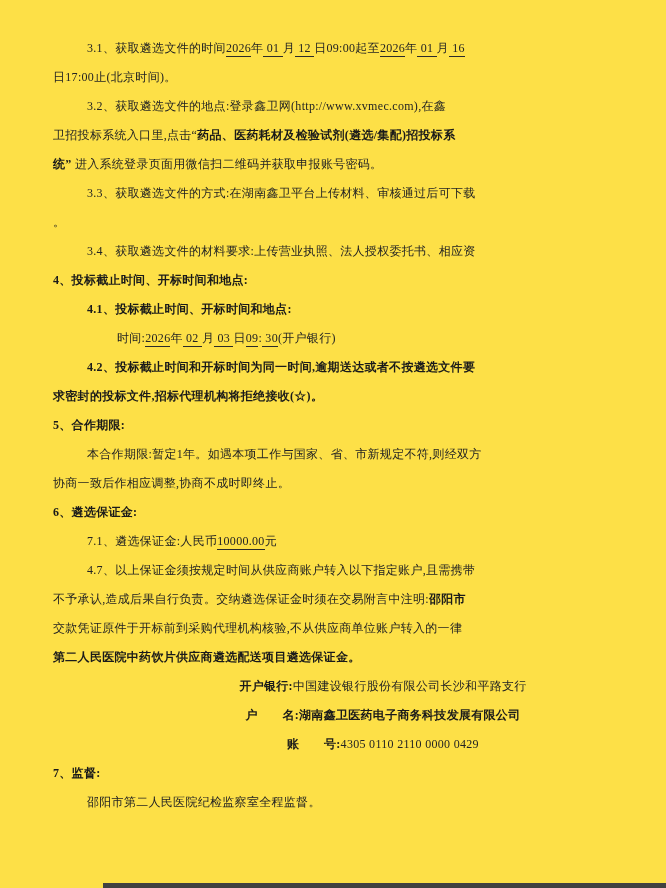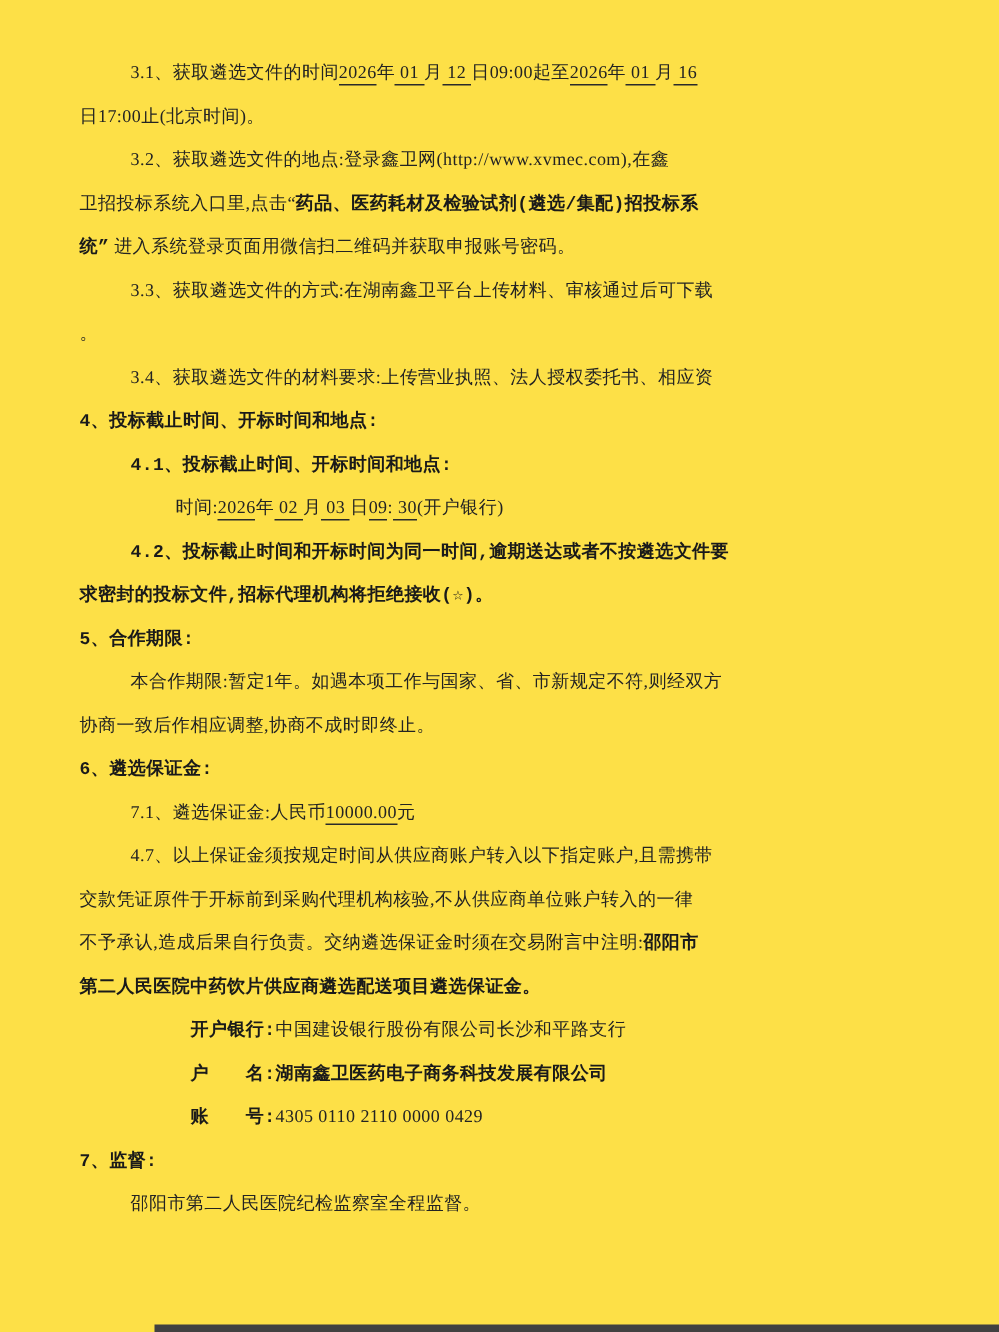--- a/index.html
+++ b/index.html
@@ -27,24 +27,24 @@
   }
   .line {
     height: 29px;
     line-height: 29px;
     white-space: pre;
     letter-spacing: 0.3px;
   }
   .ind0 { padding-left: 0; }
   .ind1 { padding-left: 34px; }   
   .ind2 { padding-left: 64px; }   
-  .ind3 { padding-left: 74px; }   
+  .ind3 { padding-left: 74px; text-align: center; }   
   .seg { display: inline; }
   .b {
-    font-family: Liberation Mono, monospace;
+    font-family: Liberation Serif, serif;
     font-weight: 700;
     color: #1a1a1a;
   }
   .u {
     border-bottom: 1.2px solid #2a2a2a;
     padding-bottom: 1px;
   }
   .bottom-bar {
     position: absolute;
     bottom: 0;
@@ -69,22 +69,22 @@
       <div class="line ind1"><span class="seg b">4.1、投标截止时间、开标时间和地点:</span></div>
       <div class="line ind2"><span class="seg">时间:</span><span class="seg u">2026</span><span class="seg">年</span><span class="seg u"> 02 </span><span class="seg">月</span><span class="seg u"> 03 </span><span class="seg">日</span><span class="seg u">09</span><span class="seg">:</span><span class="seg u"> 30</span><span class="seg">(开户银行)</span></div>
       <div class="line ind1"><span class="seg b">4.2、投标截止时间和开标时间为同一时间,逾期送达或者不按遴选文件要</span></div>
       <div class="line ind0"><span class="seg b">求密封的投标文件,招标代理机构将拒绝接收(☆)。</span></div>
       <div class="line ind0"><span class="seg b">5、合作期限:</span></div>
       <div class="line ind1"><span class="seg">本合作期限:暂定1年。如遇本项工作与国家、省、市新规定不符,则经双方</span></div>
       <div class="line ind0"><span class="seg">协商一致后作相应调整,协商不成时即终止。</span></div>
       <div class="line ind0"><span class="seg b">6、遴选保证金:</span></div>
       <div class="line ind1"><span class="seg">7.1、遴选保证金:人民币</span><span class="seg u">10000.00</span><span class="seg">元</span></div>
       <div class="line ind1"><span class="seg">4.7、以上保证金须按规定时间从供应商账户转入以下指定账户,且需携带</span></div>
+      <div class="line ind0"><span class="seg">不予承认,造成后果自行负责。交纳遴选保证金时须在交易附言中注明:</span><span class="seg b">邵阳市</span></div>
       <div class="line ind0"><span class="seg">交款凭证原件于开标前到采购代理机构核验,不从供应商单位账户转入的一律</span></div>
-      <div class="line ind0"><span class="seg">不予承认,造成后果自行负责。交纳遴选保证金时须在交易附言中注明:</span><span class="seg b">邵阳市</span></div>
       <div class="line ind0"><span class="seg b">第二人民医院中药饮片供应商遴选配送项目遴选保证金。</span></div>
       <div class="line ind3"><span class="seg b">开户银行:</span><span class="seg">中国建设银行股份有限公司长沙和平路支行</span></div>
       <div class="line ind3"><span class="seg b">户　　名:</span><span class="seg b">湖南鑫卫医药电子商务科技发展有限公司</span></div>
       <div class="line ind3"><span class="seg b">账　　号:</span><span class="seg">4305 0110 2110 0000 0429</span></div>
       <div class="line ind0"><span class="seg b">7、监督:</span></div>
       <div class="line ind1"><span class="seg">邵阳市第二人民医院纪检监察室全程监督。</span></div>
     </div>
   <div class="bottom-bar" style="left: 103px; height: 5px; background: rgb(65, 65, 65);"></div>
 </div>
 

